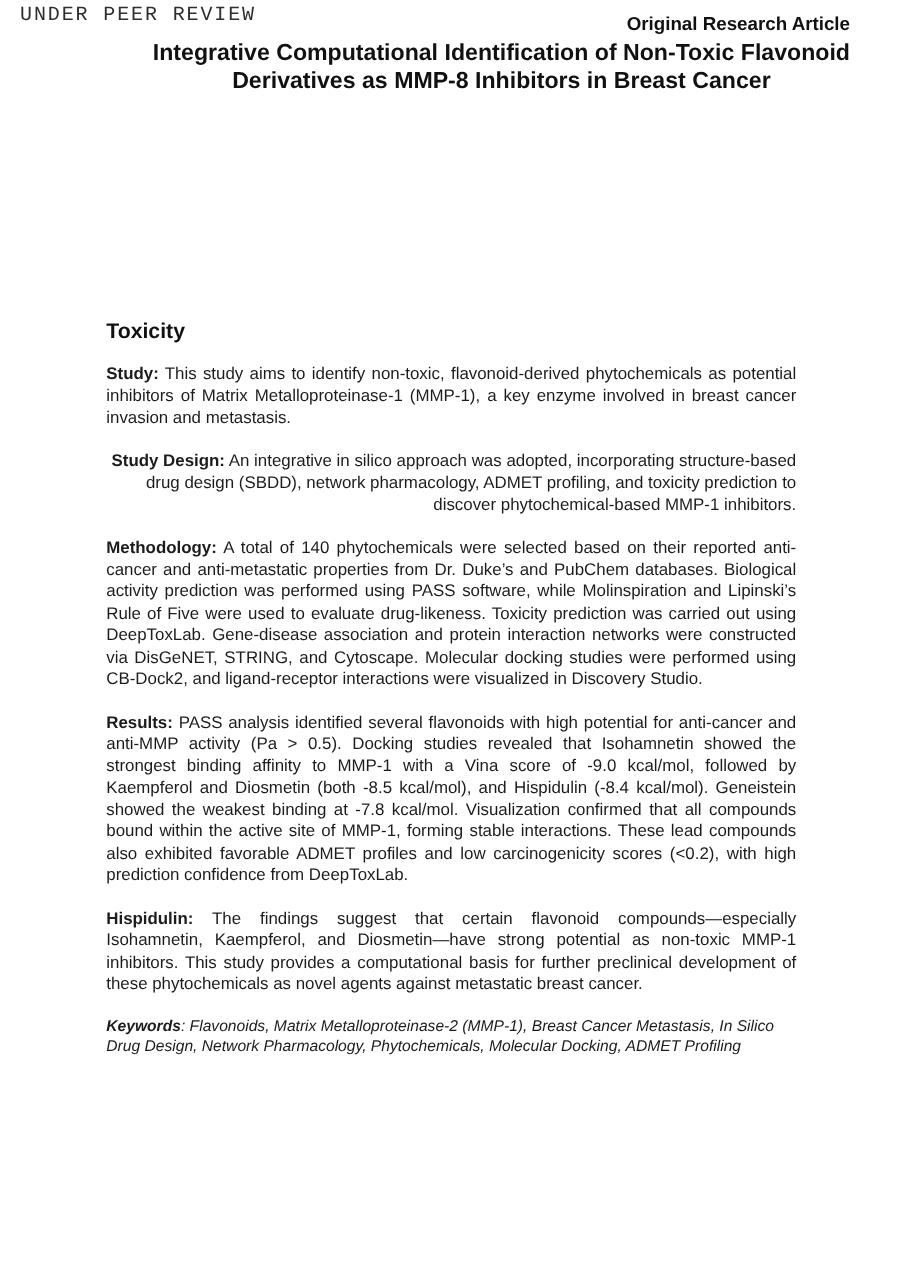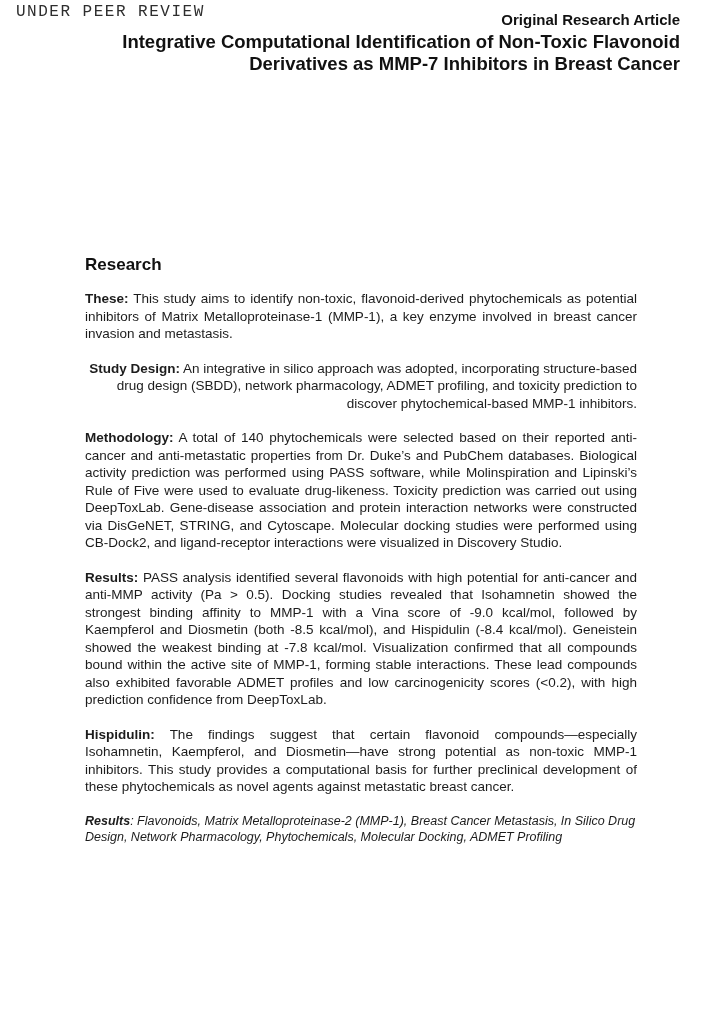--- a/index.html
+++ b/index.html
@@ -34,20 +34,21 @@
     font-weight: bold;
     line-height: 18px;
     color: #111111;
   }
   .paper-title {
     margin-top: 2px;
     font-size: 18.5px;
     font-weight: bold;
     line-height: 22px;
     color: #111111;
+    text-align: center;
   }
   .abstract-wrap {
     position: absolute;
     left: 85px;
     top: 255px;
     width: 552px;
   }
   .abstract-heading {
     font-size: 17px;
     font-weight: bold;
@@ -75,31 +76,31 @@
 </style>
 </head>
 <body>
 
 <div class="watermark">UNDER PEER REVIEW</div>
 
 <div class="header-block">
   <div class="article-type">Original Research Article</div>
   <div class="paper-title">
     <div>Integrative Computational Identification of Non-Toxic Flavonoid</div>
-    <div>Derivatives as MMP-7 Inhibitors in Breast Cancer</div>
+    <div>Derivatives as MMP-8 Inhibitors in Breast Cancer</div>
   </div>
 </div>
 
 <div class="abstract-wrap">
-  <h2 class="abstract-heading">Research</h2>
+  <h2 class="abstract-heading">Toxicity</h2>
 
-  <p class="para"><span class="plabel">These:</span> <span>This study aims to identify non-toxic, flavonoid-derived phytochemicals as potential inhibitors of Matrix Metalloproteinase-1 (MMP-1), a key enzyme involved in breast cancer invasion and metastasis.</span></p>
+  <p class="para"><span class="plabel">Study:</span> <span>This study aims to identify non-toxic, flavonoid-derived phytochemicals as potential inhibitors of Matrix Metalloproteinase-1 (MMP-1), a key enzyme involved in breast cancer invasion and metastasis.</span></p>
 
   <p class="para left-align"><span class="plabel">Study Design:</span> <span>An integrative in silico approach was adopted, incorporating structure-based drug design (SBDD), network pharmacology, ADMET profiling, and toxicity prediction to discover phytochemical-based MMP-1 inhibitors.</span></p>
 
   <p class="para"><span class="plabel">Methodology:</span> <span>A total of 140 phytochemicals were selected based on their reported anti-cancer and anti-metastatic properties from Dr. Duke’s and PubChem databases. Biological activity prediction was performed using PASS software, while Molinspiration and Lipinski’s Rule of Five were used to evaluate drug-likeness. Toxicity prediction was carried out using DeepToxLab. Gene-disease association and protein interaction networks were constructed via DisGeNET, STRING, and Cytoscape. Molecular docking studies were performed using CB-Dock2, and ligand-receptor interactions were visualized in Discovery Studio.</span></p>
 
   <p class="para"><span class="plabel">Results:</span> <span>PASS analysis identified several flavonoids with high potential for anti-cancer and anti-MMP activity (Pa &gt; 0.5). Docking studies revealed that Isohamnetin showed the strongest binding affinity to MMP-1 with a Vina score of -9.0 kcal/mol, followed by Kaempferol and Diosmetin (both -8.5 kcal/mol), and Hispidulin (-8.4 kcal/mol). Geneistein showed the weakest binding at -7.8 kcal/mol. Visualization confirmed that all compounds bound within the active site of MMP-1, forming stable interactions. These lead compounds also exhibited favorable ADMET profiles and low carcinogenicity scores (&lt;0.2), with high prediction confidence from DeepToxLab.</span></p>
 
   <p class="para"><span class="plabel">Hispidulin:</span> <span>The findings suggest that certain flavonoid compounds—especially Isohamnetin, Kaempferol, and Diosmetin—have strong potential as non-toxic MMP-1 inhibitors. This study provides a computational basis for further preclinical development of these phytochemicals as novel agents against metastatic breast cancer.</span></p>
 
-  <p class="keywords"><span class="plabel">Results</span><span>: Flavonoids, Matrix Metalloproteinase-2 (MMP-1), Breast Cancer Metastasis, In Silico Drug Design, Network Pharmacology, Phytochemicals, Molecular Docking, ADMET Profiling</span></p>
+  <p class="keywords"><span class="plabel">Keywords</span><span>: Flavonoids, Matrix Metalloproteinase-2 (MMP-1), Breast Cancer Metastasis, In Silico Drug Design, Network Pharmacology, Phytochemicals, Molecular Docking, ADMET Profiling</span></p>
 </div>
 
 </body></html>

